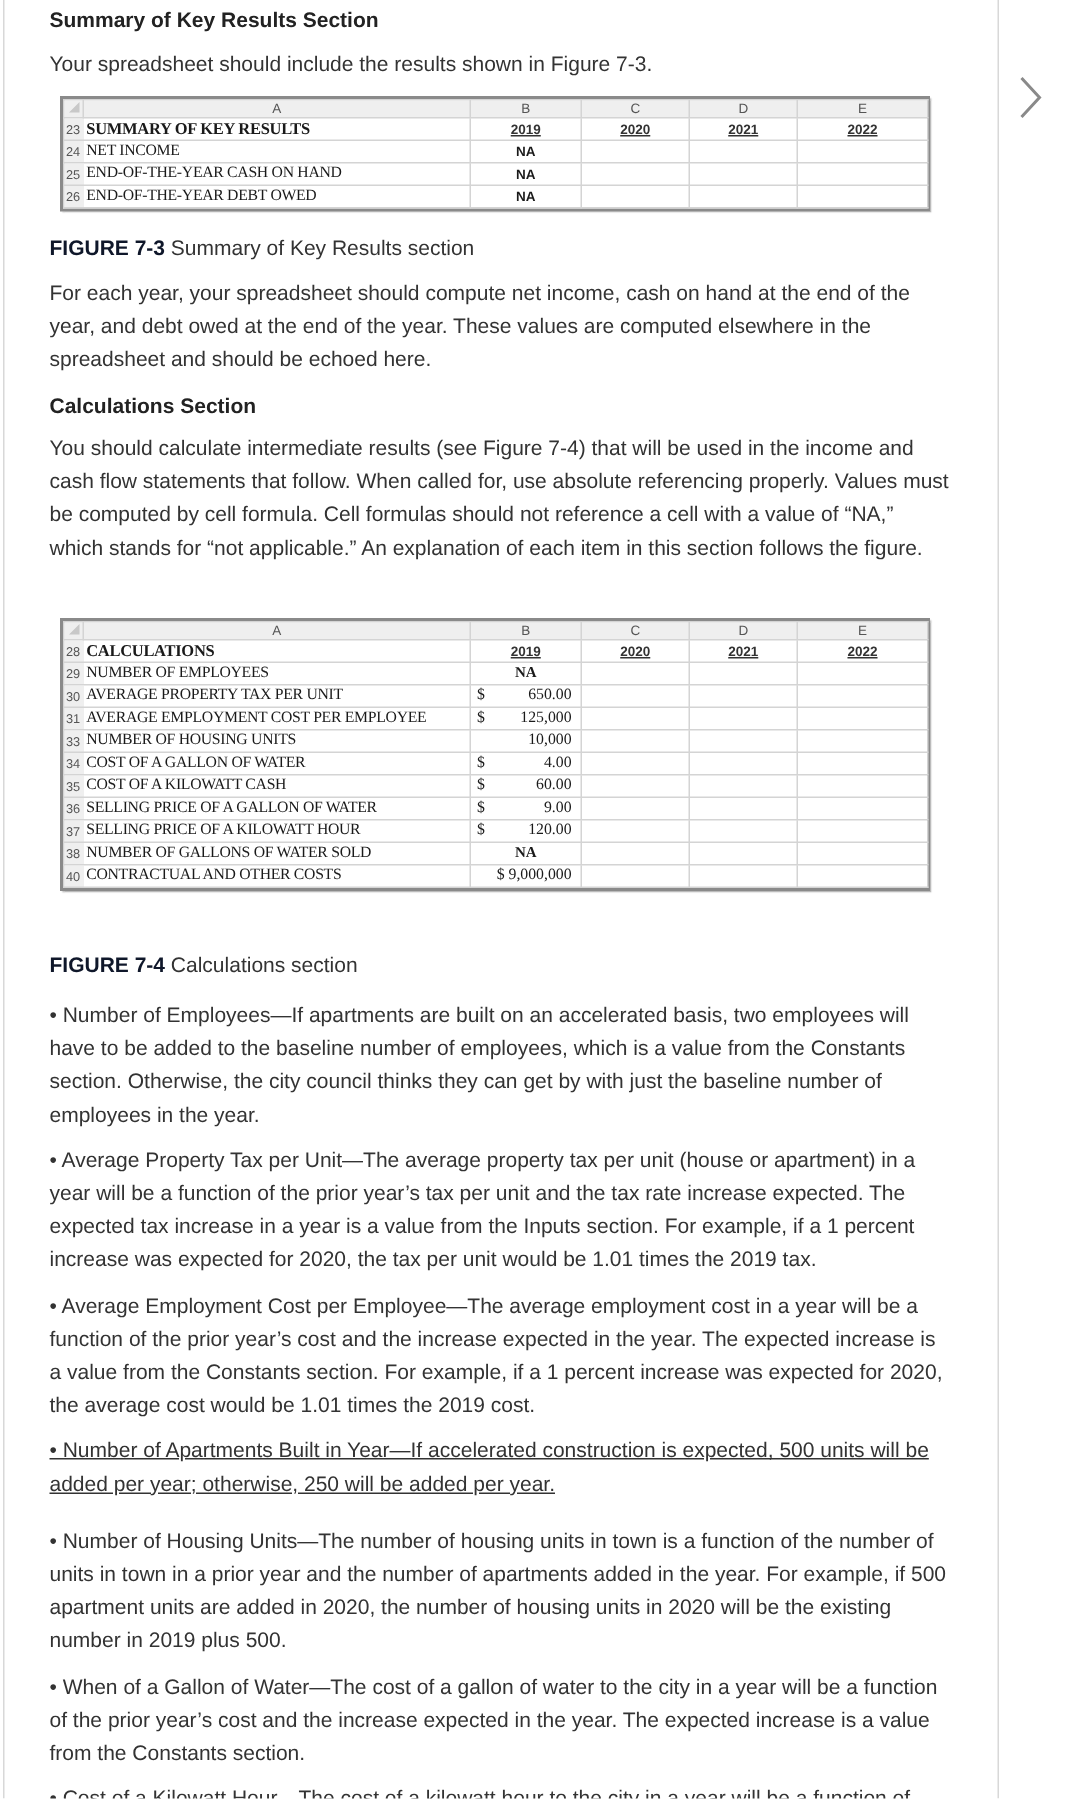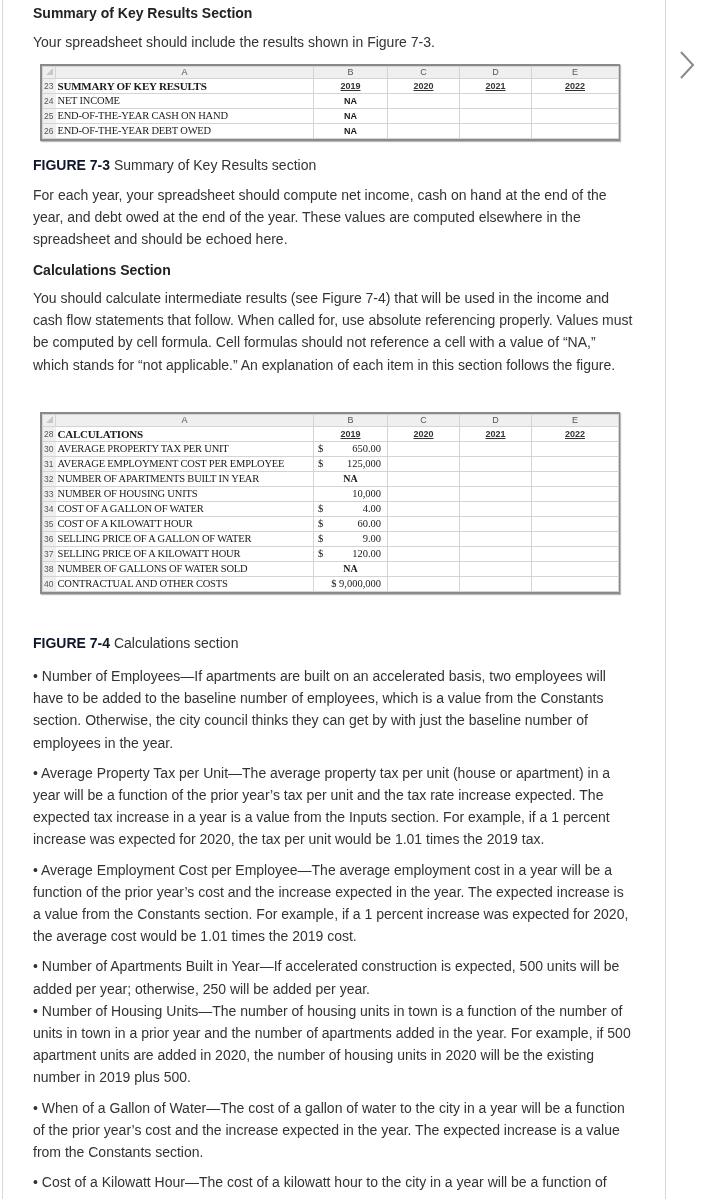--- a/index.html
+++ b/index.html
@@ -131,45 +131,45 @@
       <td class="rownum">28</td>
       <td class="label hdrlabel">CALCULATIONS</td>
       <td class="year">2019</td>
       <td class="year">2020</td>
       <td class="year">2021</td>
       <td class="year">2022</td>
     </tr>
     </tbody>
       <tbody id="calc-body">
         <tr>
+          <td class="rownum">29</td>
+          <td class="label">NUMBER OF EMPLOYEES</td>
+          <td class="na">NA</td>
+          <td></td>
+          <td></td>
+          <td></td>
+        </tr>
+        <tr>
           <td class="rownum">30</td>
           <td class="label">AVERAGE PROPERTY TAX PER UNIT</td>
           <td class="money">
             <span class="cur">$</span>
             <span class="amt">650.00</span>
           </td>
           <td></td>
           <td></td>
           <td></td>
         </tr>
         <tr>
           <td class="rownum">31</td>
           <td class="label">AVERAGE EMPLOYMENT COST PER EMPLOYEE</td>
           <td class="money">
             <span class="cur">$</span>
             <span class="amt">125,000</span>
           </td>
-          <td></td>
-          <td></td>
-          <td></td>
-        </tr>
-        <tr>
-          <td class="rownum">32</td>
-          <td class="label">NUMBER OF APARTMENTS BUILT IN YEAR</td>
-          <td class="na">NA</td>
           <td></td>
           <td></td>
           <td></td>
         </tr>
         <tr>
           <td class="rownum">33</td>
           <td class="label">NUMBER OF HOUSING UNITS</td>
           <td class="num">10,000</td>
           <td></td>
           <td></td>
@@ -181,21 +181,21 @@
           <td class="money">
             <span class="cur">$</span>
             <span class="amt">4.00</span>
           </td>
           <td></td>
           <td></td>
           <td></td>
         </tr>
         <tr>
           <td class="rownum">35</td>
-          <td class="label">COST OF A KILOWATT HOUR</td>
+          <td class="label">COST OF A KILOWATT CASH</td>
           <td class="money">
             <span class="cur">$</span>
             <span class="amt">60.00</span>
           </td>
           <td></td>
           <td></td>
           <td></td>
         </tr>
         <tr>
           <td class="rownum">36</td>
@@ -238,18 +238,18 @@
       </tbody>
   </table>
 </div>
 
 <div class="content">
   <p class="caption" style="position:absolute; top:634px; left:0;"><b>FIGURE 7-4</b><span> Calculations section</span></p>
   <div style="position:absolute; top:665px; left:0; width:602px;">
     <p class="body" style="margin-bottom:8px;">• Number of Employees—If apartments are built on an accelerated basis, two employees will have to be added to the baseline number of employees, which is a value from the Constants section. Otherwise, the city council thinks they can get by with just the baseline number of employees in the year.</p>
     <p class="body" style="margin-bottom:8px;">• Average Property Tax per Unit—The average property tax per unit (house or apartment) in a year will be a function of the prior year’s tax per unit and the tax rate increase expected. The expected tax increase in a year is a value from the Inputs section. For example, if a 1 percent increase was expected for 2020, the tax per unit would be 1.01 times the 2019 tax.</p>
     <p class="body" style="margin-bottom:8px;">• Average Employment Cost per Employee—The average employment cost in a year will be a function of the prior year’s cost and the increase expected in the year. The expected increase is a value from the Constants section. For example, if a 1 percent increase was expected for 2020, the average cost would be 1.01 times the 2019 cost.</p>
-    <p class="body" style="margin-bottom:0;">• Number of Apartments Built in Year—If accelerated construction is expected, 500 units will be added per year; otherwise, 250 will be added per year.</p>
+    <p class="body" style="margin-bottom:16px;text-decoration:underline;">• Number of Apartments Built in Year—If accelerated construction is expected, 500 units will be added per year; otherwise, 250 will be added per year.</p>
     <p class="body" style="margin-bottom:8px;">• Number of Housing Units—The number of housing units in town is a function of the number of units in town in a prior year and the number of apartments added in the year. For example, if 500 apartment units are added in 2020, the number of housing units in 2020 will be the existing number in 2019 plus 500.</p>
     <p class="body" style="margin-bottom:8px;">• When of a Gallon of Water—The cost of a gallon of water to the city in a year will be a function of the prior year’s cost and the increase expected in the year. The expected increase is a value from the Constants section.</p>
     <p class="body" style="margin-bottom:8px;">• Cost of a Kilowatt Hour—The cost of a kilowatt hour to the city in a year will be a function of</p>
   </div>
 </div>
 
 </body></html>

